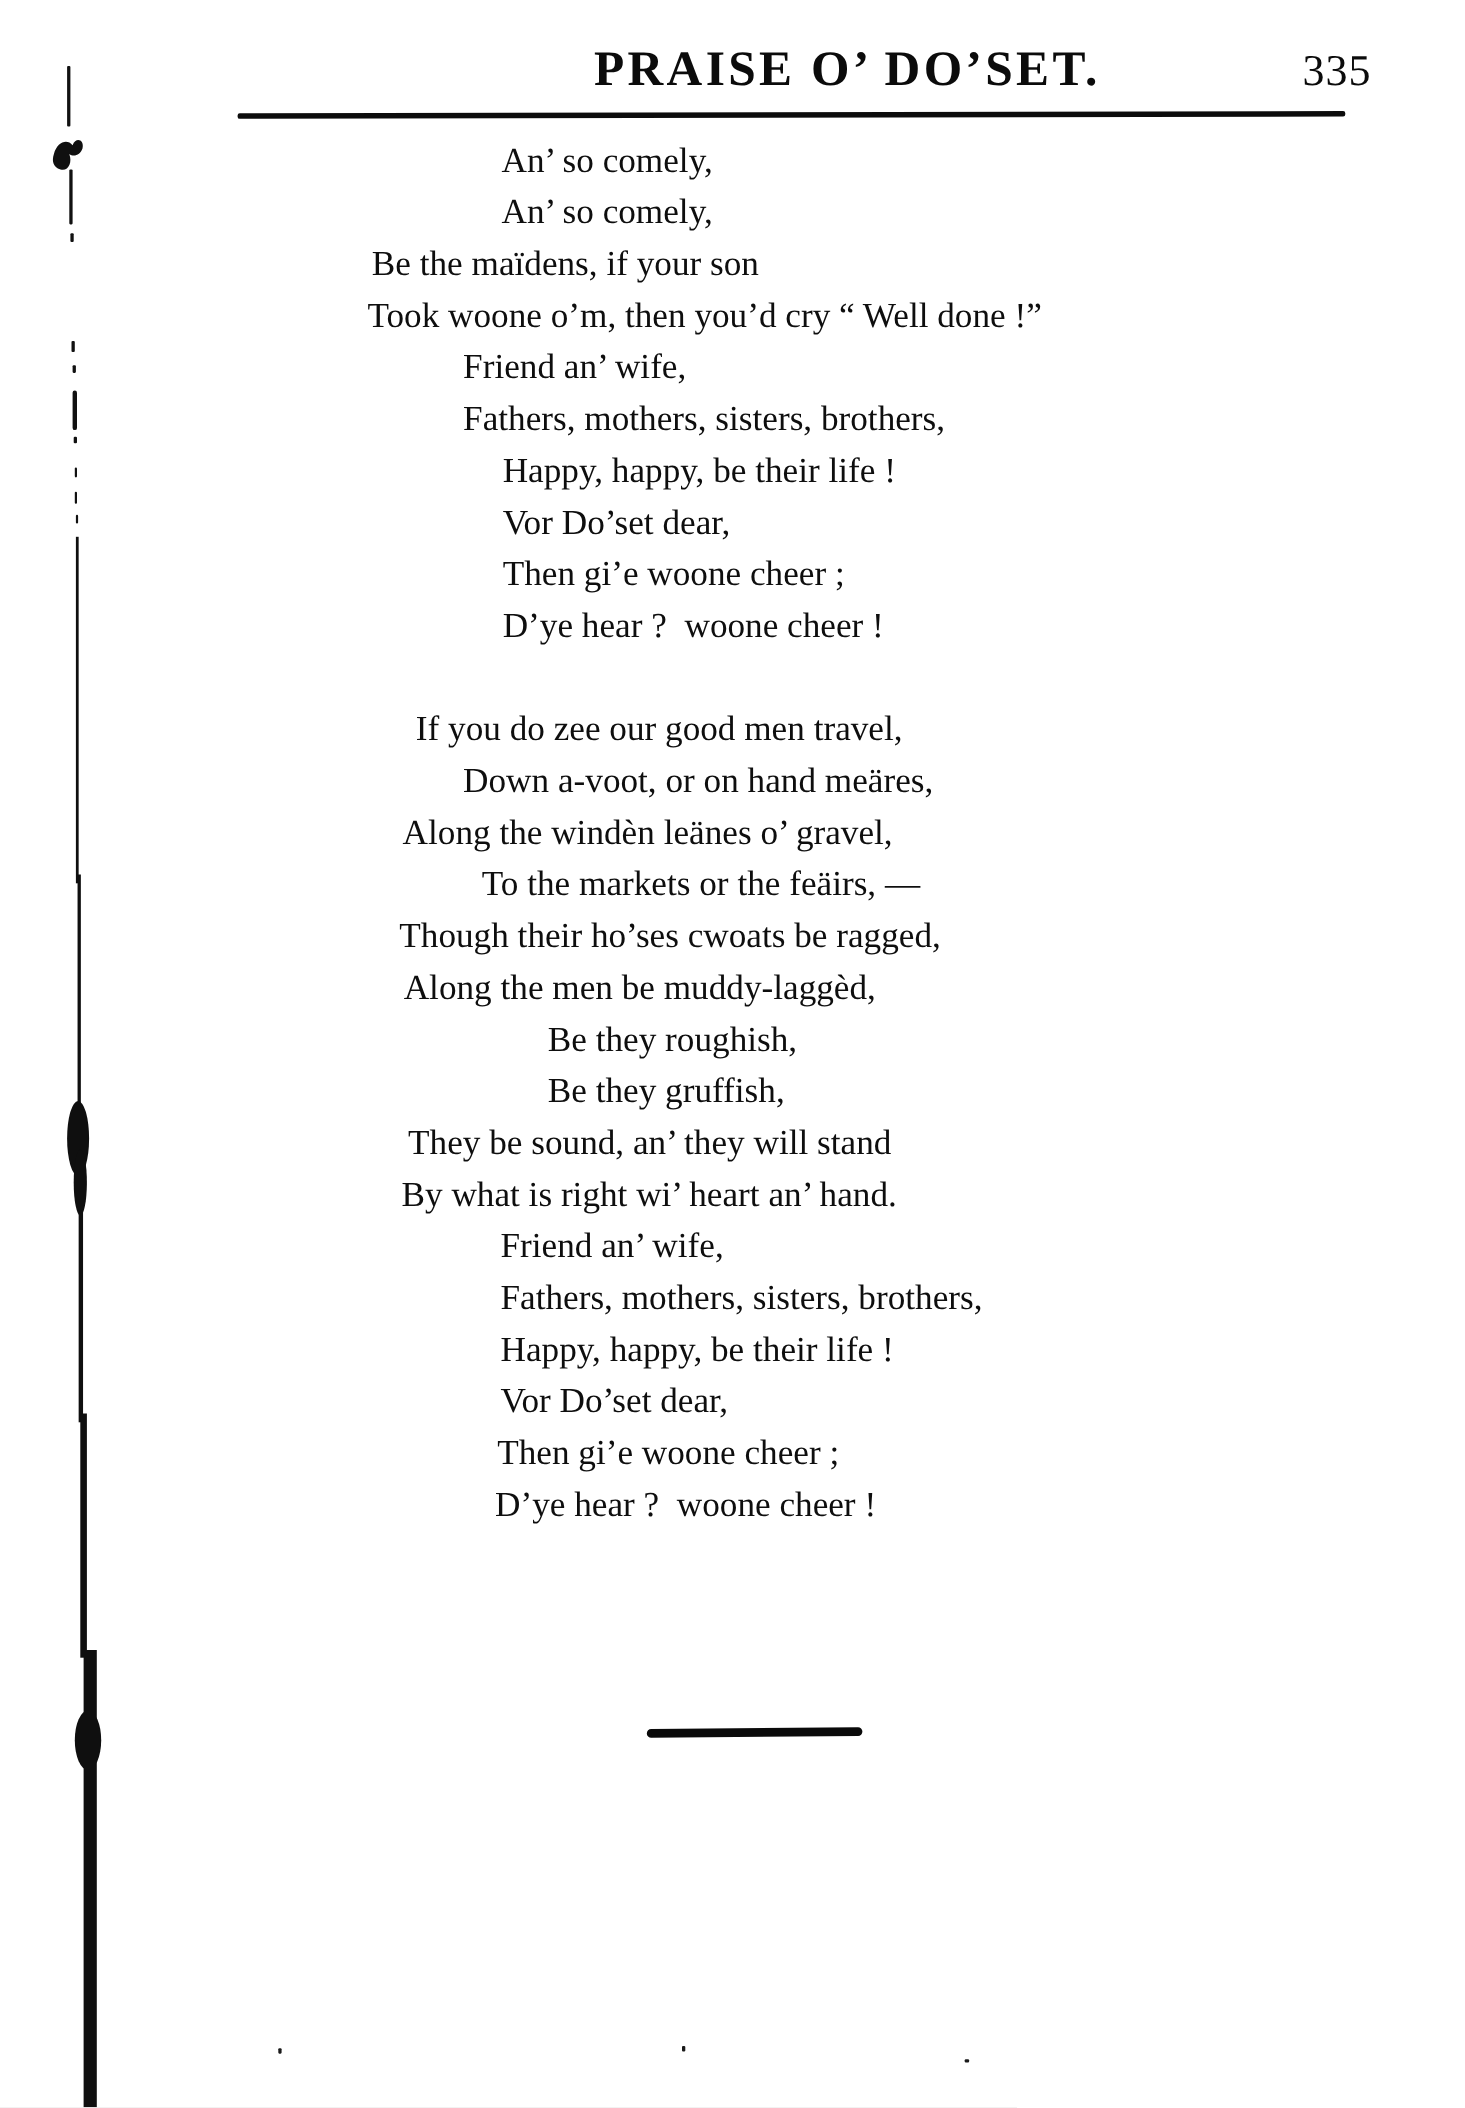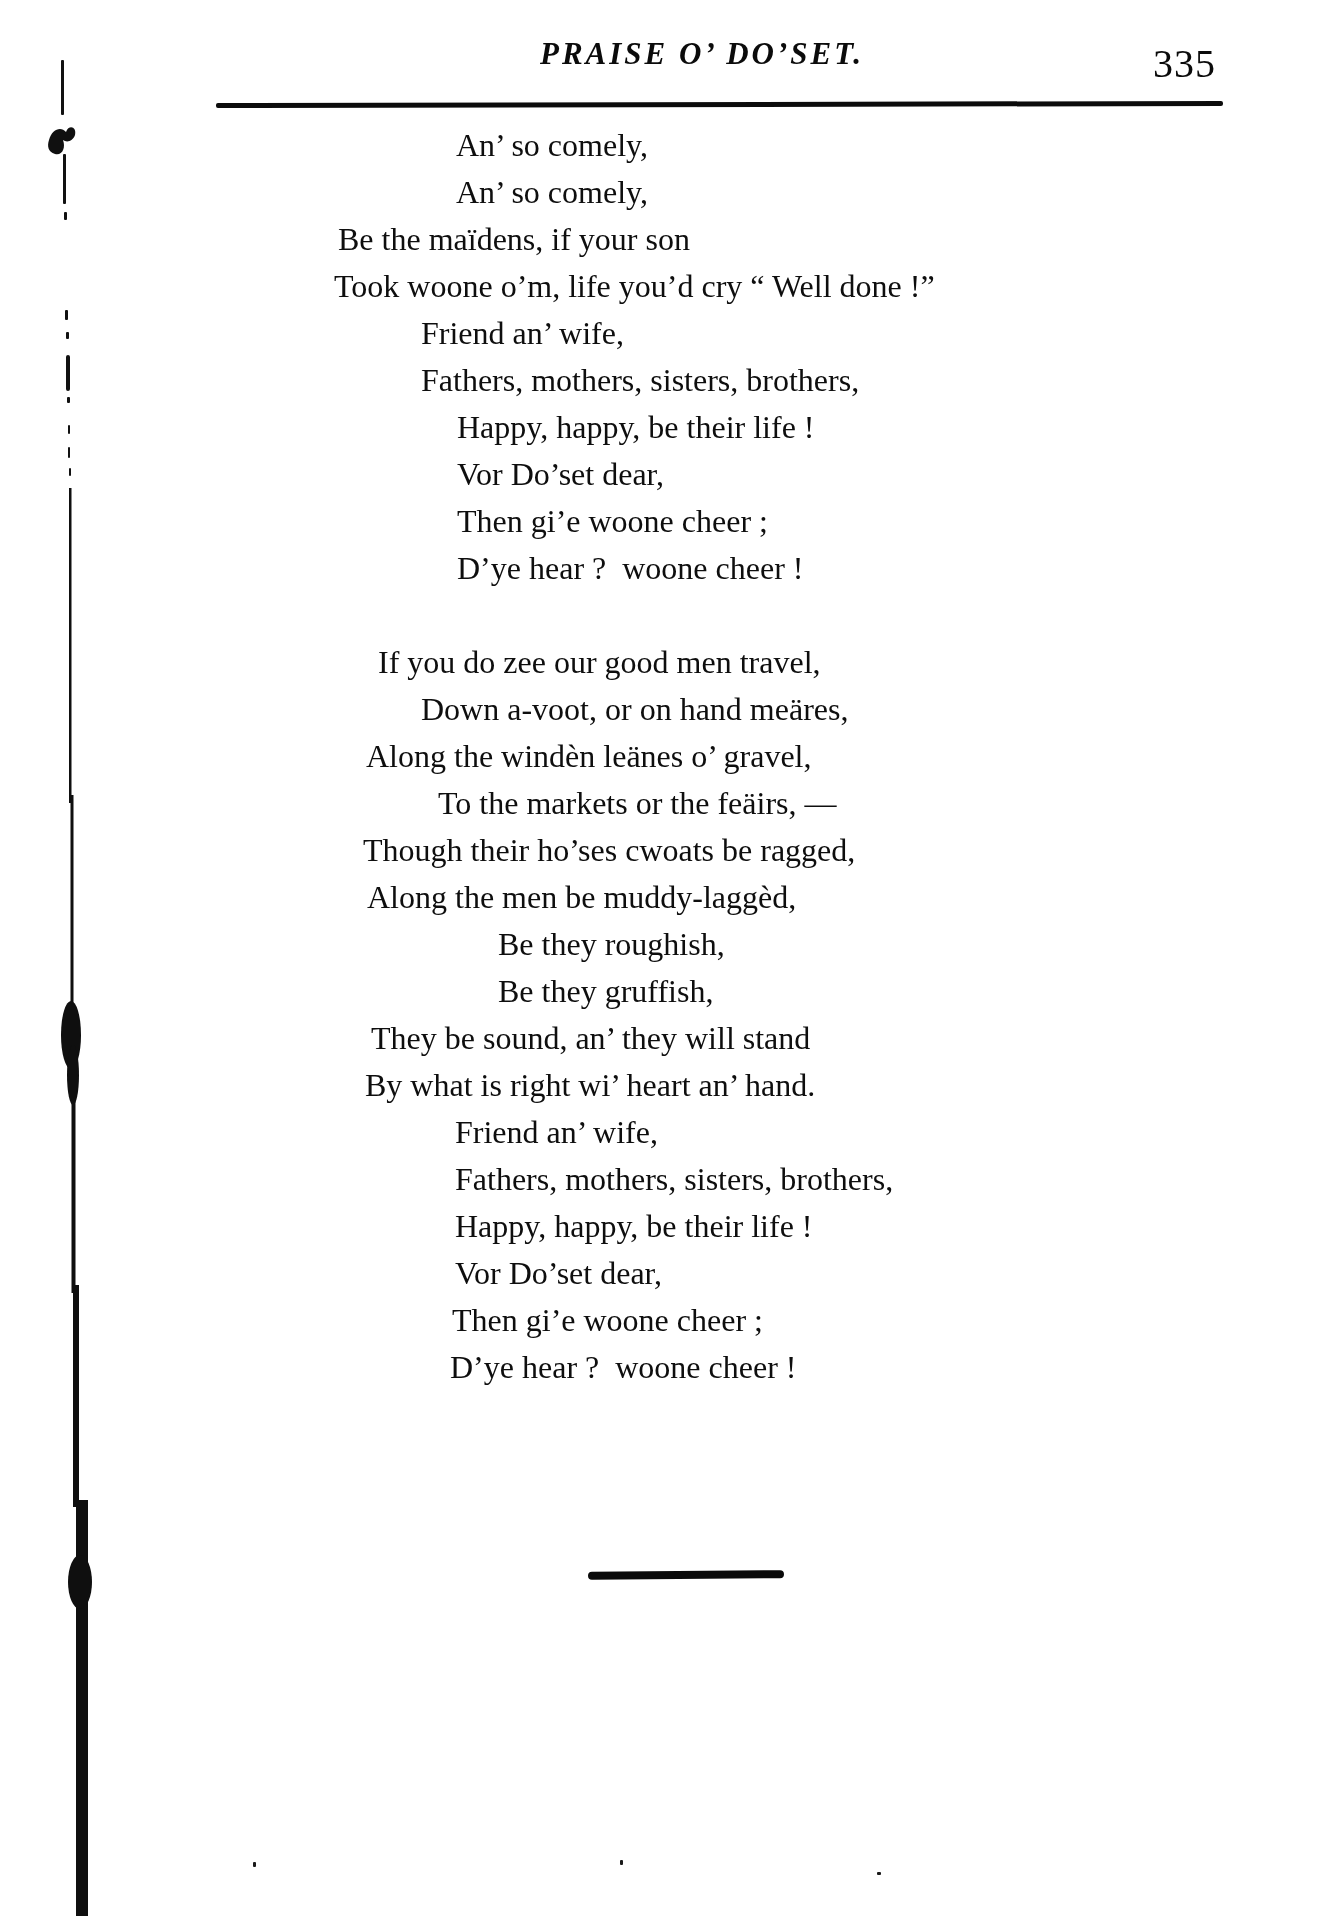--- a/index.html
+++ b/index.html
@@ -9,30 +9,29 @@
     height: 1916px;
     background: #ffffff;
     overflow: hidden;
     font-family: "Liberation Serif", serif;
     color: #0d0d0d;
   }
   .running-title {
     position: absolute;
     left: 540px;
     top: 36px;
-    font-style: italic;
     font-weight: 600;
-    font-size: 31px;
+    font-size: 45px;
     letter-spacing: 3px;
     white-space: nowrap;
     color: #0b0b0b;
   }
   .page-number {
     position: absolute;
-    left: 1153px;
+    left: 1184px;
     top: 40px;
     font-size: 40px;
     letter-spacing: 1px;
     color: #0b0b0b;
   }
   .header-rule {
     position: absolute;
     left: 216px;
     top: 102px;
     width: 1007px;
@@ -76,21 +75,21 @@
 <div class="page">
 
   <div class="running-title">PRAISE O’ DO’SET.</div>
   <div class="page-number">335</div>
   <div class="header-rule"></div>
 
   <div class="poem">
     <div class="ln" style="margin-left:456px">An’ so comely,</div>
     <div class="ln" style="margin-left:456px">An’ so comely,</div>
     <div class="ln" style="margin-left:338px">Be the maïdens, if your son</div>
-    <div class="ln" style="margin-left:334px">Took woone o’m, life you’d cry “ Well done !”</div>
+    <div class="ln" style="margin-left:334px">Took woone o’m, then you’d cry “ Well done !”</div>
     <div class="ln" style="margin-left:421px">Friend an’ wife,</div>
     <div class="ln" style="margin-left:421px">Fathers, mothers, sisters, brothers,</div>
     <div class="ln" style="margin-left:457px">Happy, happy, be their life !</div>
     <div class="ln" style="margin-left:457px">Vor Do’set dear,</div>
     <div class="ln" style="margin-left:457px">Then gi’e woone cheer ;</div>
     <div class="ln" style="margin-left:457px">D’ye hear ?  woone cheer !</div>
     <div class="ln stanza-start" style="margin-left:378px">If you do zee our good men travel,</div>
     <div class="ln" style="margin-left:421px">Down a-voot, or on hand meäres,</div>
     <div class="ln" style="margin-left:366px">Along the windèn leänes o’ gravel,</div>
     <div class="ln" style="margin-left:438px">To the markets or the feäirs, —</div>

